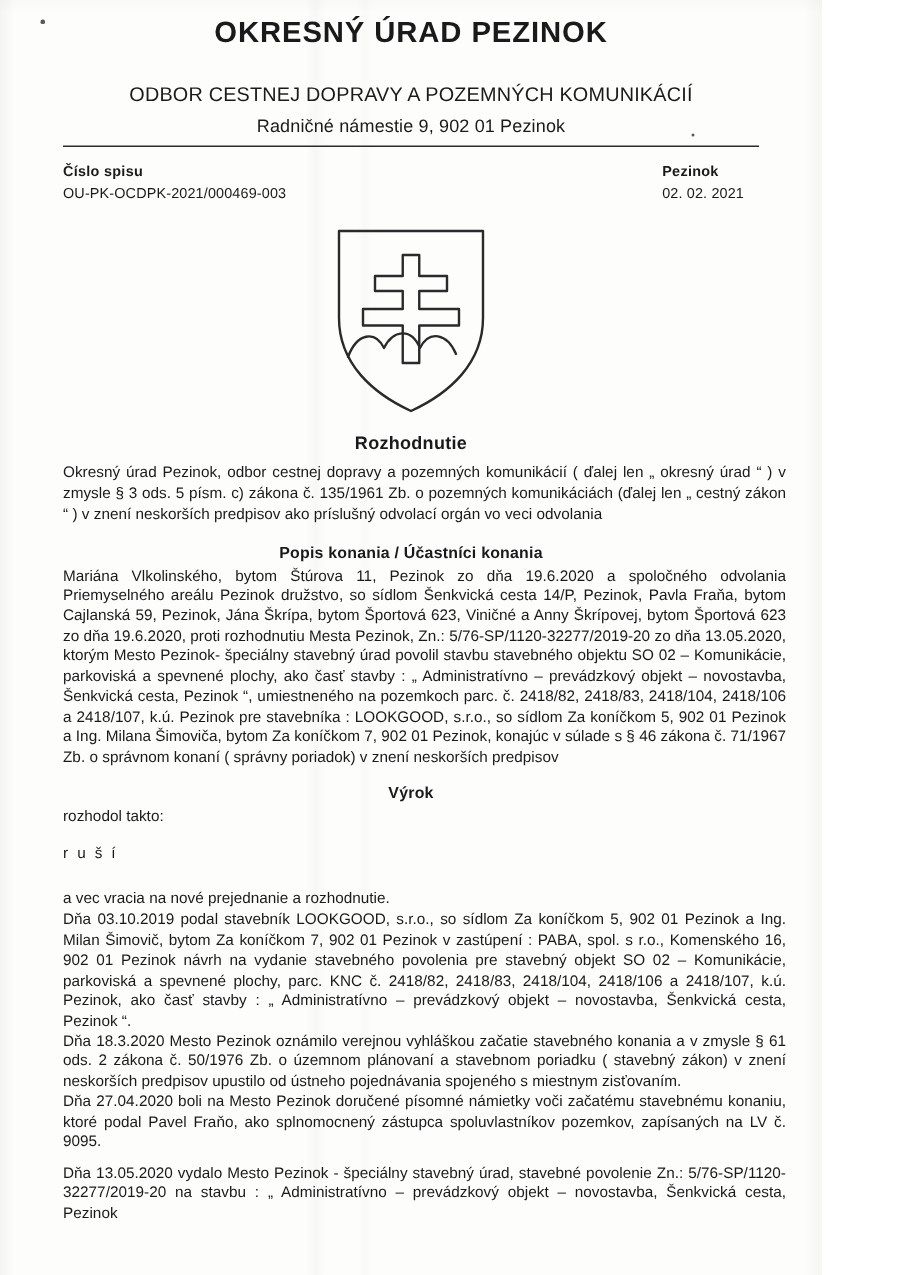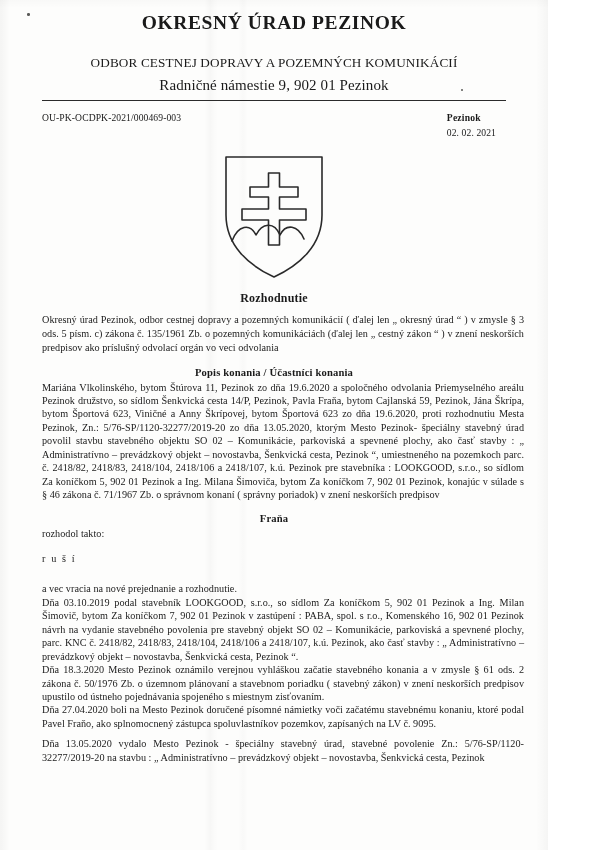--- a/index.html
+++ b/index.html
@@ -7,21 +7,21 @@
     margin: 0;
     padding: 0;
     background: #ffffff;
   }
   .page {
     position: relative;
     width: 548px;
     height: 850px;
     background: #fdfdfc;
     overflow: hidden;
-    font-family: Liberation Serif, serif;
+    font-family: Liberation Sans, sans-serif;
     color: #1a1a1a;
     box-sizing: border-box;
   }
   
   .scan-fold-a, .scan-fold-b {
     position: absolute;
     top: 0;
     bottom: 0;
     width: 14px;
     pointer-events: none;
@@ -56,21 +56,21 @@
     letter-spacing: 0.6px;
     line-height: 1.1;
   }
   .dept-name {
     font-size: 13.2px;
     letter-spacing: 0.15px;
     margin-top: 22px;
     line-height: 1.15;
   }
   .address-line {
-    font-size: 15px;
+    font-size: 12px;
     margin-top: 6px;
     letter-spacing: 0.1px;
   }
   .rule {
     border: 0;
     border-top: 1px solid #2b2b2b;
     margin: 6px 42px 0 42px;
   }
 
   
@@ -143,20 +143,21 @@
 
     <header class="letterhead">
       <div class="office-name">OKRESNÝ ÚRAD PEZINOK</div>
       <div class="dept-name">ODBOR CESTNEJ DOPRAVY A POZEMNÝCH KOMUNIKÁCIÍ</div>
       <div class="address-line">Radničné námestie 9, 902 01  Pezinok</div>
       <hr class="rule">
     </header>
 
     <section class="refblock">
       <div class="ref-left">
+        <div class="ref-label">Číslo spisu</div>
         <div class="ref-value">OU-PK-OCDPK-2021/000469-003</div>
       </div>
       <div class="ref-right">
         <div class="ref-label">Pezinok</div>
         <div class="ref-value">02. 02. 2021</div>
       </div>
     </section>
 
     <div class="emblem-wrap">
       <svg class="emblem" width="104" height="128" viewBox="0 0 104 128" aria-hidden="true">
@@ -170,21 +171,21 @@
         </g>
       </svg>
     </div>
 
     <h1 class="section-title">Rozhodnutie</h1>
     <p class="para">Okresný úrad Pezinok, odbor cestnej dopravy a pozemných komunikácií ( ďalej len „ okresný úrad “ ) v zmysle § 3 ods. 5 písm. c) zákona č. 135/1961 Zb. o pozemných komunikáciách (ďalej len „ cestný zákon “ ) v znení neskorších predpisov ako príslušný odvolací orgán vo veci odvolania</p>
 
     <h2 class="sub-title">Popis konania / Účastníci konania</h2>
     <p class="para tight">Mariána Vlkolinského, bytom Štúrova 11, Pezinok zo dňa 19.6.2020 a spoločného odvolania Priemyselného areálu Pezinok družstvo, so sídlom Šenkvická cesta 14/P, Pezinok, Pavla Fraňa, bytom Cajlanská 59, Pezinok, Jána Škrípa, bytom Športová 623, Viničné a Anny Škrípovej, bytom Športová 623 zo dňa 19.6.2020, proti rozhodnutiu Mesta Pezinok, Zn.: 5/76-SP/1120-32277/2019-20 zo dňa 13.05.2020, ktorým Mesto Pezinok- špeciálny stavebný úrad povolil stavbu stavebného objektu SO 02 – Komunikácie, parkoviská a spevnené plochy, ako časť stavby : „ Administratívno – prevádzkový objekt – novostavba, Šenkvická cesta, Pezinok “, umiestneného na pozemkoch parc. č. 2418/82, 2418/83, 2418/104, 2418/106 a 2418/107, k.ú. Pezinok pre stavebníka : LOOKGOOD, s.r.o., so sídlom Za koníčkom 5, 902 01 Pezinok a Ing. Milana Šimoviča, bytom Za koníčkom 7, 902 01 Pezinok, konajúc v súlade s § 46 zákona č. 71/1967 Zb. o správnom konaní ( správny poriadok) v znení neskorších predpisov</p>
 
-    <h2 class="sub-title">Fraňa</h2>
+    <h2 class="sub-title">Výrok</h2>
     <p class="para plain">rozhodol takto:</p>
     <div class="spacer-md"></div>
     <p class="ruled">r u š í</p>
     <p class="para plain">a vec vracia na nové prejednanie a rozhodnutie.</p>
 
     <p class="para tight">Dňa 03.10.2019 podal stavebník LOOKGOOD, s.r.o., so sídlom Za koníčkom 5, 902 01 Pezinok a Ing. Milan Šimovič, bytom Za koníčkom 7, 902 01 Pezinok v zastúpení : PABA, spol. s r.o., Komenského 16, 902 01 Pezinok návrh na vydanie stavebného povolenia pre stavebný objekt SO 02 – Komunikácie, parkoviská a spevnené plochy, parc. KNC č. 2418/82, 2418/83, 2418/104, 2418/106 a 2418/107, k.ú. Pezinok, ako časť stavby : „ Administratívno – prevádzkový objekt – novostavba, Šenkvická cesta, Pezinok “.</p>
     <p class="para tight">Dňa 18.3.2020 Mesto Pezinok oznámilo verejnou vyhláškou začatie stavebného konania a v zmysle § 61 ods. 2 zákona č. 50/1976 Zb. o územnom plánovaní a stavebnom poriadku ( stavebný zákon) v znení neskorších predpisov upustilo od ústneho pojednávania spojeného s miestnym zisťovaním.</p>
     <p class="para tight">Dňa 27.04.2020 boli na Mesto Pezinok doručené písomné námietky voči začatému stavebnému konaniu, ktoré podal Pavel Fraňo, ako splnomocnený zástupca spoluvlastníkov pozemkov, zapísaných na LV č. 9095.</p>
     <div class="spacer-sm"></div>
     <p class="para tight">Dňa 13.05.2020 vydalo Mesto Pezinok - špeciálny stavebný úrad, stavebné povolenie Zn.: 5/76-SP/1120-32277/2019-20 na stavbu : „ Administratívno – prevádzkový objekt – novostavba, Šenkvická cesta, Pezinok</p>

